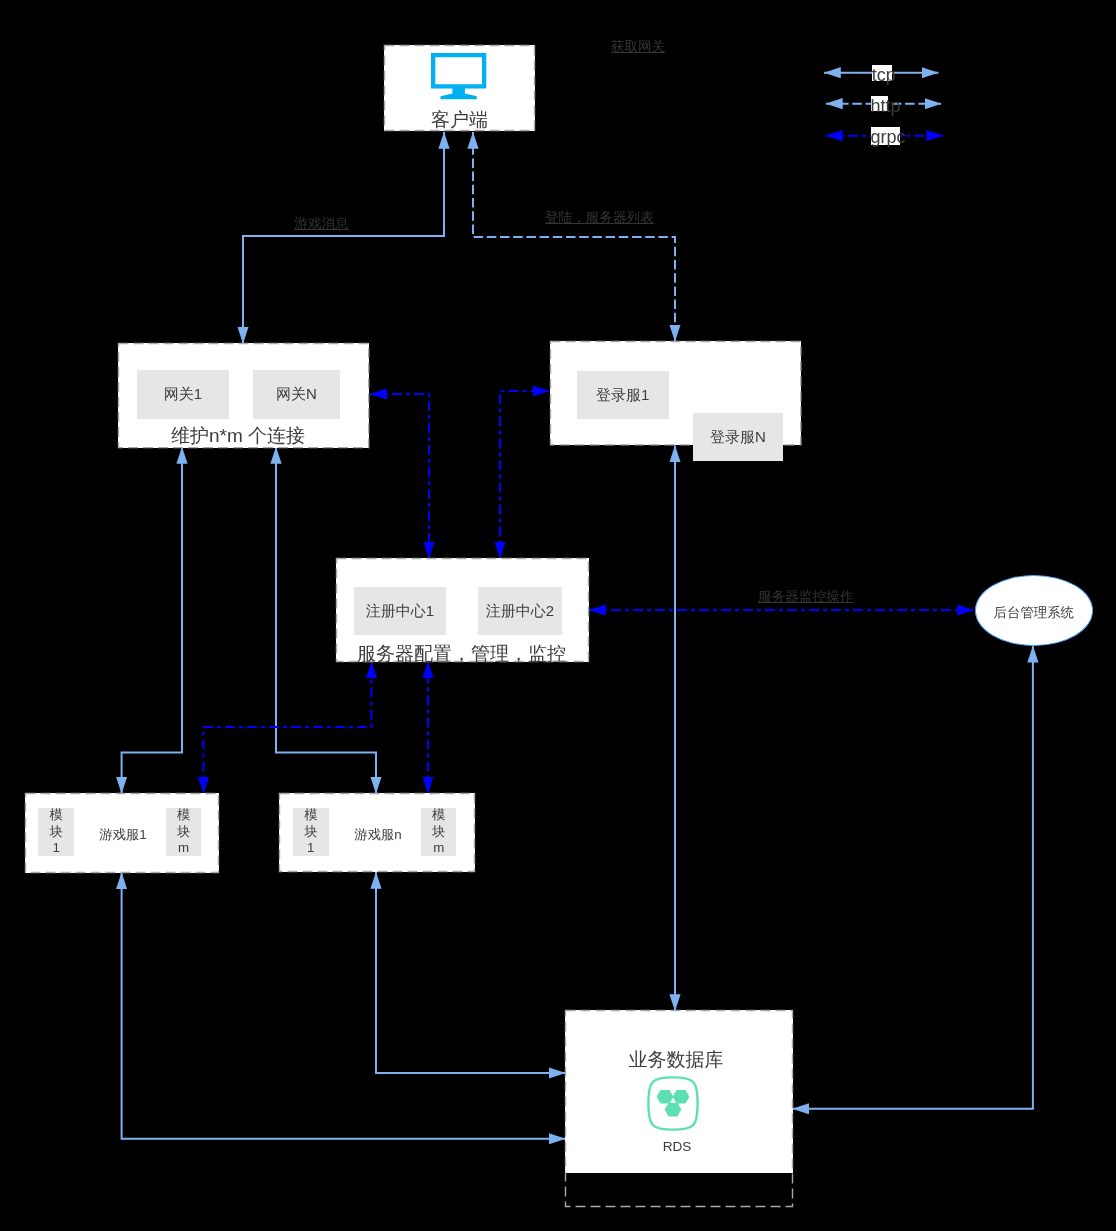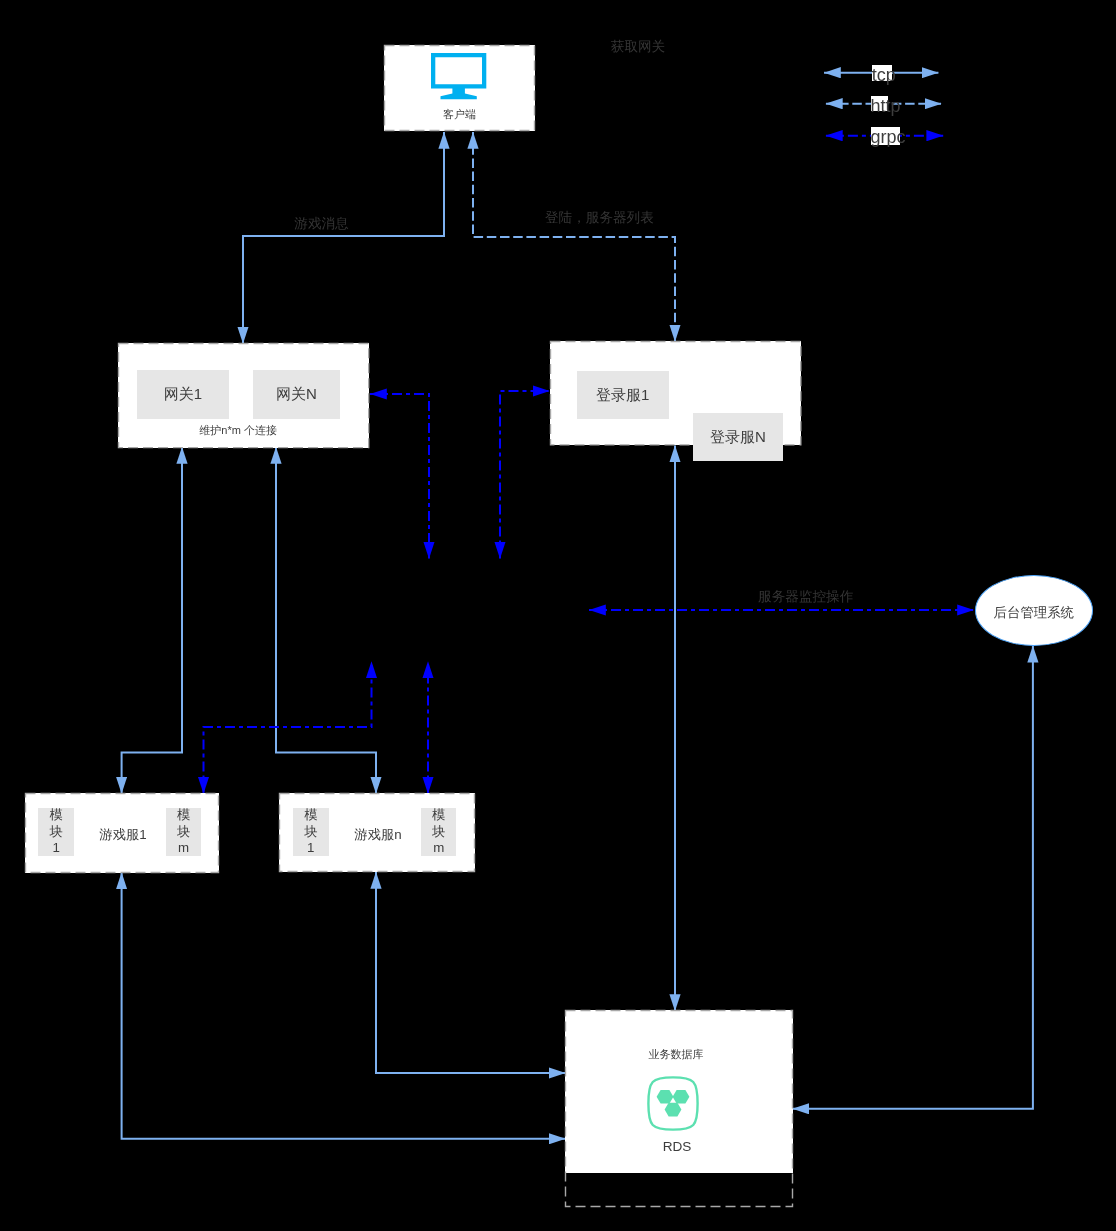--- a/index.html
+++ b/index.html
@@ -6,25 +6,25 @@
   html,body{margin:0;padding:0;background:#000000;}
   #canvas{position:relative;width:1116px;height:1231px;background:#000000;overflow:hidden;
           font-family:"Liberation Sans","DejaVu Sans",sans-serif;
           -webkit-font-smoothing:antialiased;}
   #edges{position:absolute;left:0;top:0;}
   .node{position:absolute;background:#ffffff;box-sizing:border-box;}
   .nb{position:absolute;left:0;top:0;overflow:visible;pointer-events:none;}
   .chip{position:absolute;background:#e6e6e6;display:flex;align-items:center;justify-content:center;
         flex-direction:column;color:#3d3d3d;font-size:15px;line-height:1.24;text-align:center;
         box-sizing:border-box;}
-  .cap{position:absolute;color:#3d3d3d;font-size:11px;text-align:center;white-space:nowrap;
+  .cap{position:absolute;color:#3d3d3d;font-size:19px;text-align:center;white-space:nowrap;
        left:0;right:0;}
   .mid{position:absolute;color:#3d3d3d;font-size:13.3px;text-align:center;white-space:nowrap;}
   .elabel{position:absolute;color:#353535;font-size:13.6px;white-space:nowrap;text-align:center;
-          transform:translateX(-50%);}
+          transform:translateX(-50%);text-decoration:underline;}
   .leglabel{position:absolute;background:#ffffff;color:#3d3d3d;font-size:18px;white-space:nowrap;
             text-align:center;box-sizing:border-box;overflow:visible;}
   .ellipse{position:absolute;background:#ffffff;border:1.3px solid #4da3f7;border-radius:50%;
            display:flex;align-items:center;justify-content:center;color:#3d3d3d;font-size:15px;
            box-sizing:border-box;}
 </style>
 </head>
 <body>
 
 <div id="canvas">
@@ -82,20 +82,28 @@
 </div>
 
 <div class="node" style="left:550px;top:341px;width:251.3px;height:104.4px;">
   <svg class="nb" width="251.3" height="104.4">
         <rect x="0.5" y="0.5" width="250.3" height="103.4" fill="none" stroke="#a8a8a8" stroke-width="1.4" stroke-dasharray="10 5"></rect>
       </svg>
   <div class="chip" style="left:26.6px;top:29.6px;width:92.4px;height:48.8px;">登录服1</div>
   <div class="chip" style="left:142.9px;top:29.6px;width:90px;height:48.8px;margin-top:42px;">登录服N</div>
 </div>
 
+<div class="node" style="left:336px;top:558px;width:253px;height:104px;">
+  <svg class="nb" width="253" height="104">
+        <rect x="0.5" y="0.5" width="252.0" height="103.0" fill="none" stroke="#a8a8a8" stroke-width="1.4" stroke-dasharray="10 5"></rect>
+      </svg>
+  <div class="chip" style="left:18px;top:29px;width:92px;height:48px;">注册中心1</div>
+  <div class="chip" style="left:142px;top:29px;width:84px;height:48px;">注册中心2</div>
+  <div class="cap" style="top:83px;left:-2px;">服务器配置，管理，监控</div>
+</div>
 
 <div class="node" style="left:25px;top:793px;width:194px;height:80px;">
   <svg class="nb" width="194" height="80">
         <rect x="0.5" y="0.5" width="193.0" height="79.0" fill="none" stroke="#a8a8a8" stroke-width="1.4" stroke-dasharray="10 5"></rect>
       </svg>
   <div class="chip" style="left:13.3px;top:15px;width:35.6px;height:48.4px;font-size:13.3px;">
     <span>模</span>
     <span>块</span>
     <span>1</span>
   </div>

